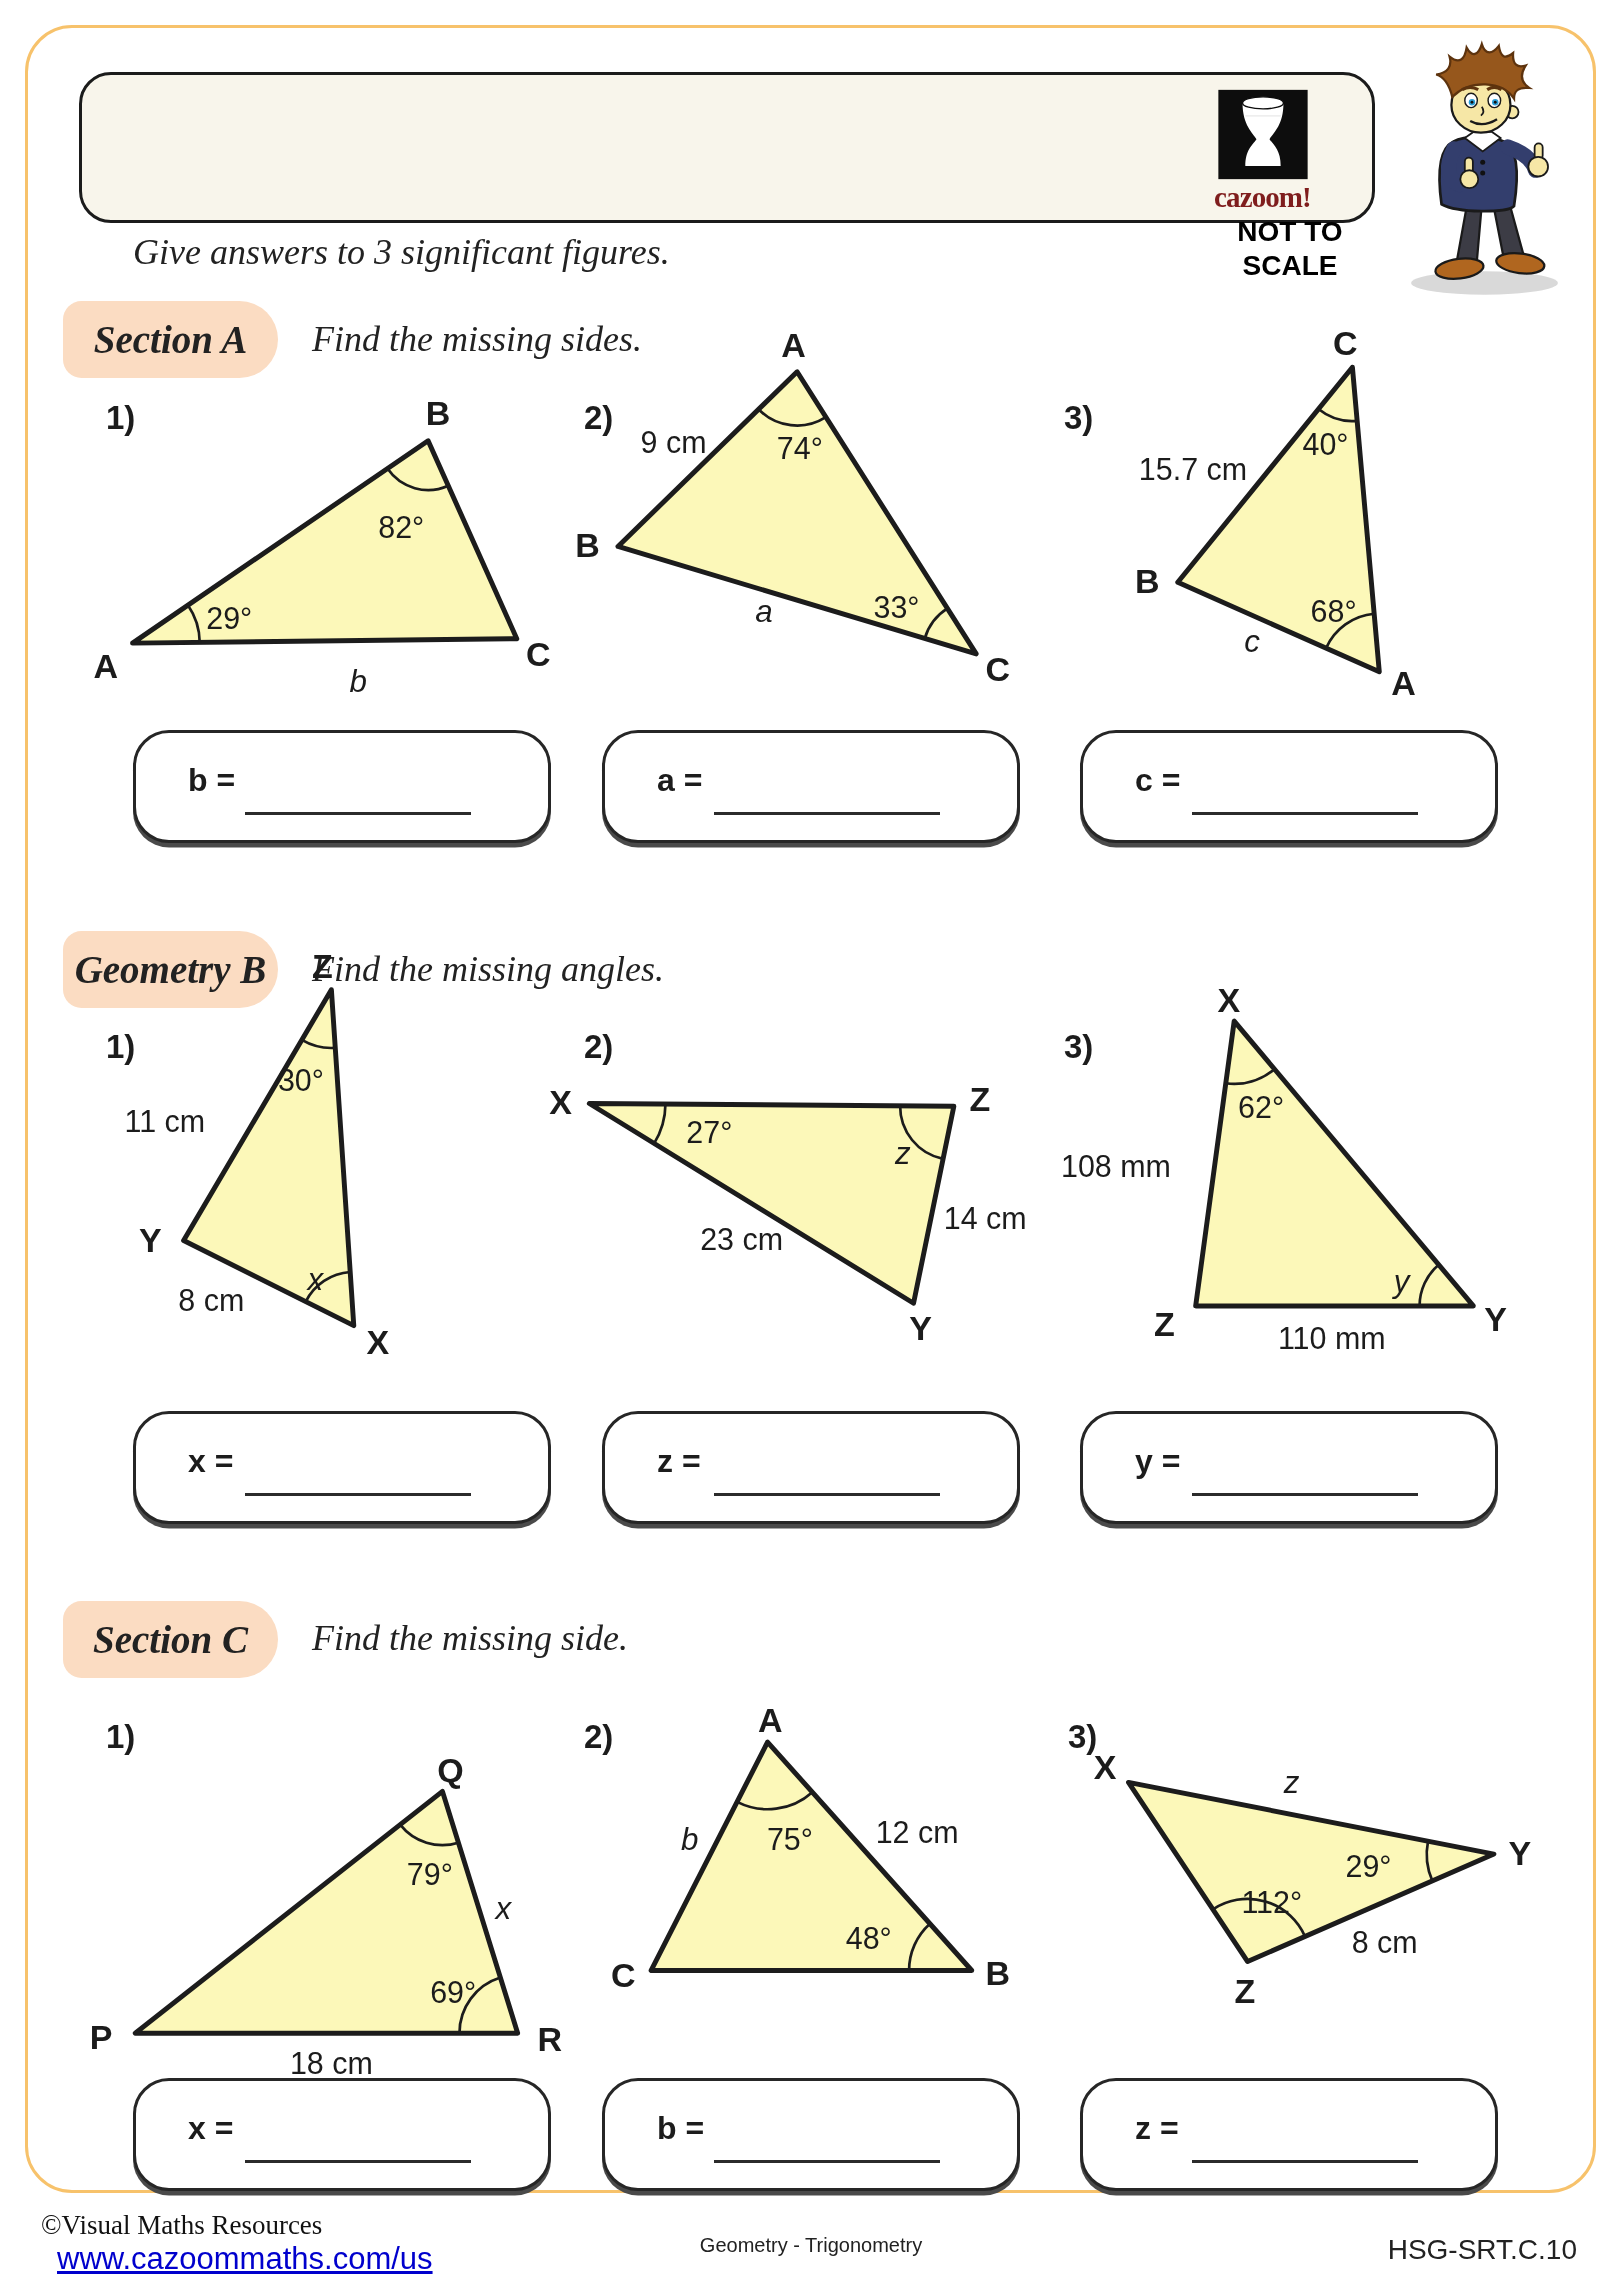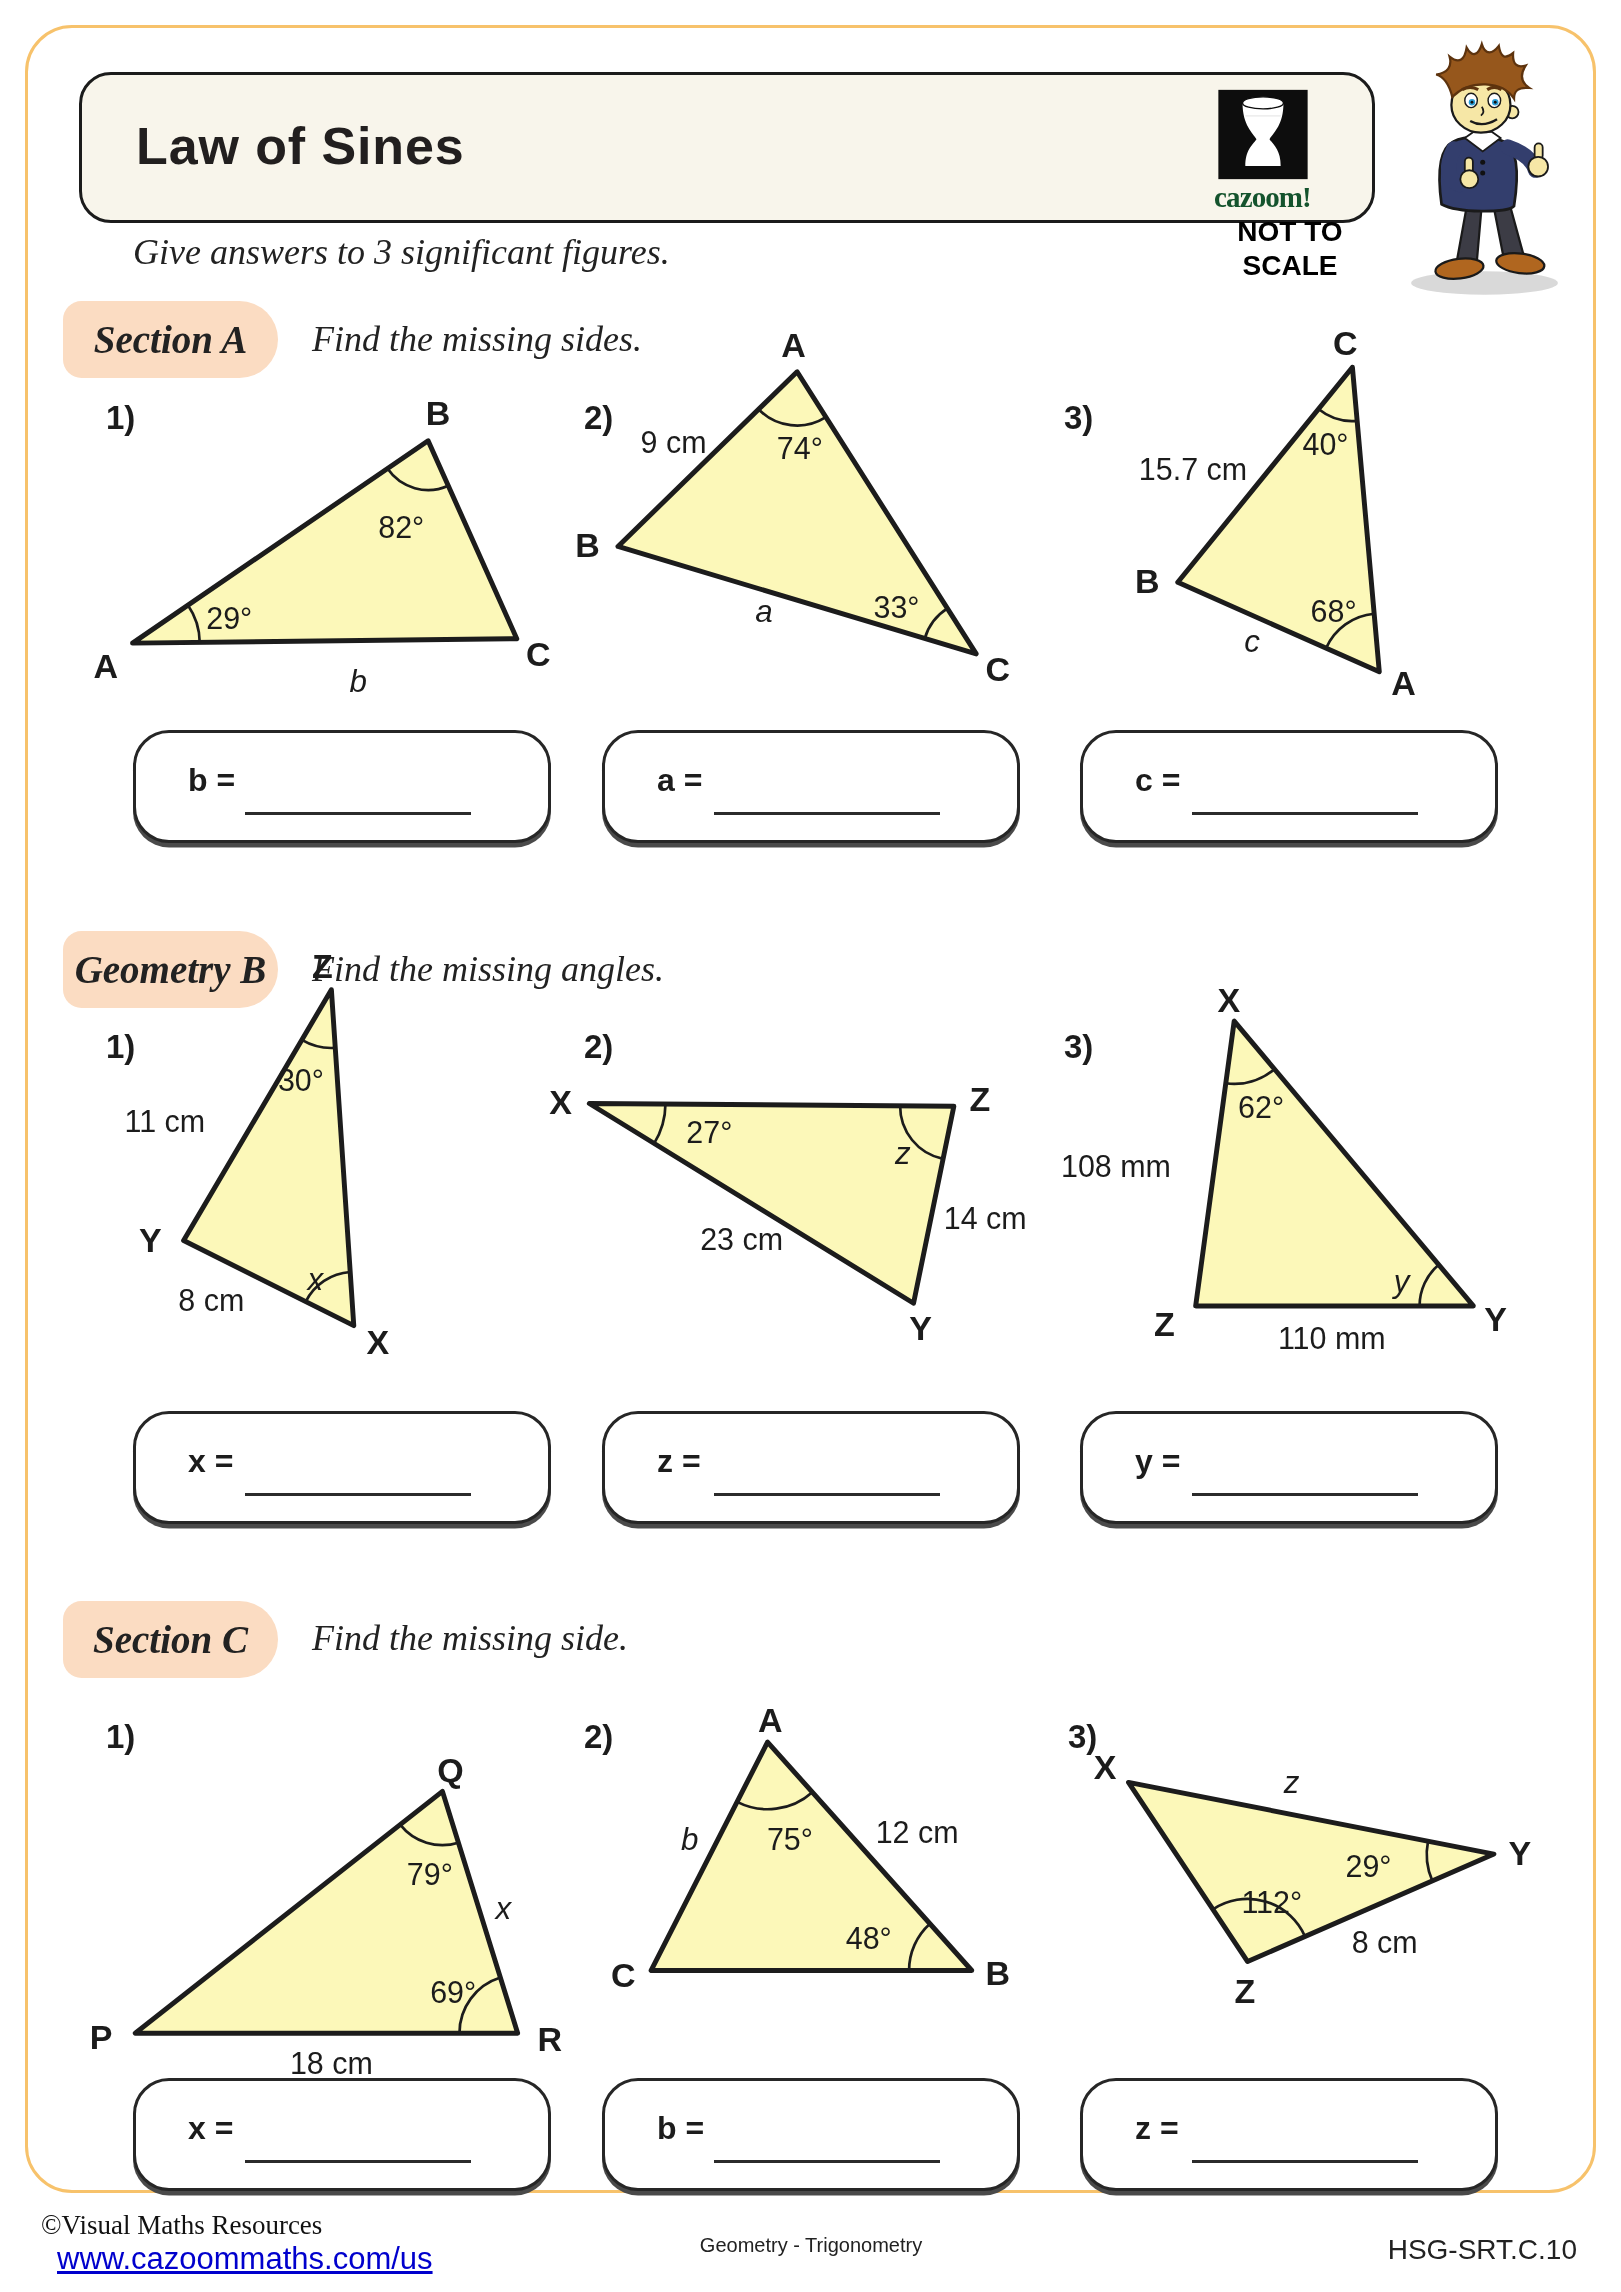--- a/index.html
+++ b/index.html
@@ -5,21 +5,21 @@
   html,body { margin:0; padding:0; background:#ffffff; }
   .page { position:relative; width:1622px; height:2293px; background:#ffffff;
           font-family:"Liberation Sans",sans-serif; color:#1c1c1c; overflow:hidden; }
   .frame { position:absolute; left:25px; top:25px; width:1565px; height:2162px;
            border:3.6px solid #F7C26B; border-radius:47px; }
   .titlebox { position:absolute; left:79px; top:72px; width:1290px; height:145px;
               background:#F8F5EB; border:3.6px solid #1b1b1b; border-radius:32px; }
   .title { position:absolute; left:54px; top:41px; font-size:52px; font-weight:bold; letter-spacing:0.9px; color:#221f1f; }
   .logo { position:absolute; right:38px; top:12.5px; width:143px; text-align:center; }
   .logo svg { width:100px; height:93px; display:block; margin:0 auto; }
-  .brand { font-family:"Liberation Serif",serif; font-weight:bold; font-size:29px; letter-spacing:-0.9px; margin-top:0px; color:#14532d; }
+  .brand { font-family:"Liberation Serif",serif; font-weight:bold; font-size:29px; letter-spacing:-0.9px; margin-top:0px; color:#7f1d1d; }
   .nts { position:absolute; left:1214px; top:215px; width:152px; text-align:center;
          font-weight:bold; font-size:28px; line-height:34px; color:#000000; }
   .mascot { position:absolute; left:1386px; top:36px; width:197px; height:264px; }
   .give { position:absolute; left:133px; top:231px; font-family:"Liberation Serif",serif;
           font-style:italic; font-size:36px; color:#222; }
   .seclabel { position:absolute; left:63px; width:215px; height:77px; background:#FBDCC2;
               border-radius:19.7px 41px 41px 19.7px; display:flex; align-items:center; justify-content:center;
               font-family:"Liberation Serif",serif; font-weight:bold; font-style:italic; font-size:39px; color:#222; }
   #seclabel-a { top:301px; } #seclabel-b { top:931px; } #seclabel-c { top:1601px; }
   .sectask { position:absolute; left:312px; font-family:"Liberation Serif",serif; font-style:italic; font-size:36px; color:#222; }
@@ -44,21 +44,20 @@
   .f-code { position:absolute; right:45px; top:2234px; font-size:28px; color:#222; }
 </style>
 </head>
 <body>
 
 <div class="page">
 
   <div class="frame"></div>
 
   <div class="titlebox">
-    <div class="title">Law of Sines</div>
     <div class="logo">
       <svg viewBox="0 0 100 100">
         <rect x="2" y="2" width="96" height="96" fill="#0d0d0d"></rect>
         <path d="M28,16 C28,40 39,48 43,55 C38,62 31,67 31,84 L69,84 C69,67 62,62 57,55 C61,48 72,40 72,16 Z" fill="#ffffff"></path>
         <ellipse cx="50" cy="16" rx="22" ry="6.5" fill="#ffffff" stroke="#0d0d0d" stroke-width="1.5"></ellipse>
         <line x1="31" y1="30" x2="69" y2="30" stroke="#e8e8e8" stroke-width="1.5"></line>
       </svg>
       <div class="brand">cazoom!</div>
     </div>
   </div>

